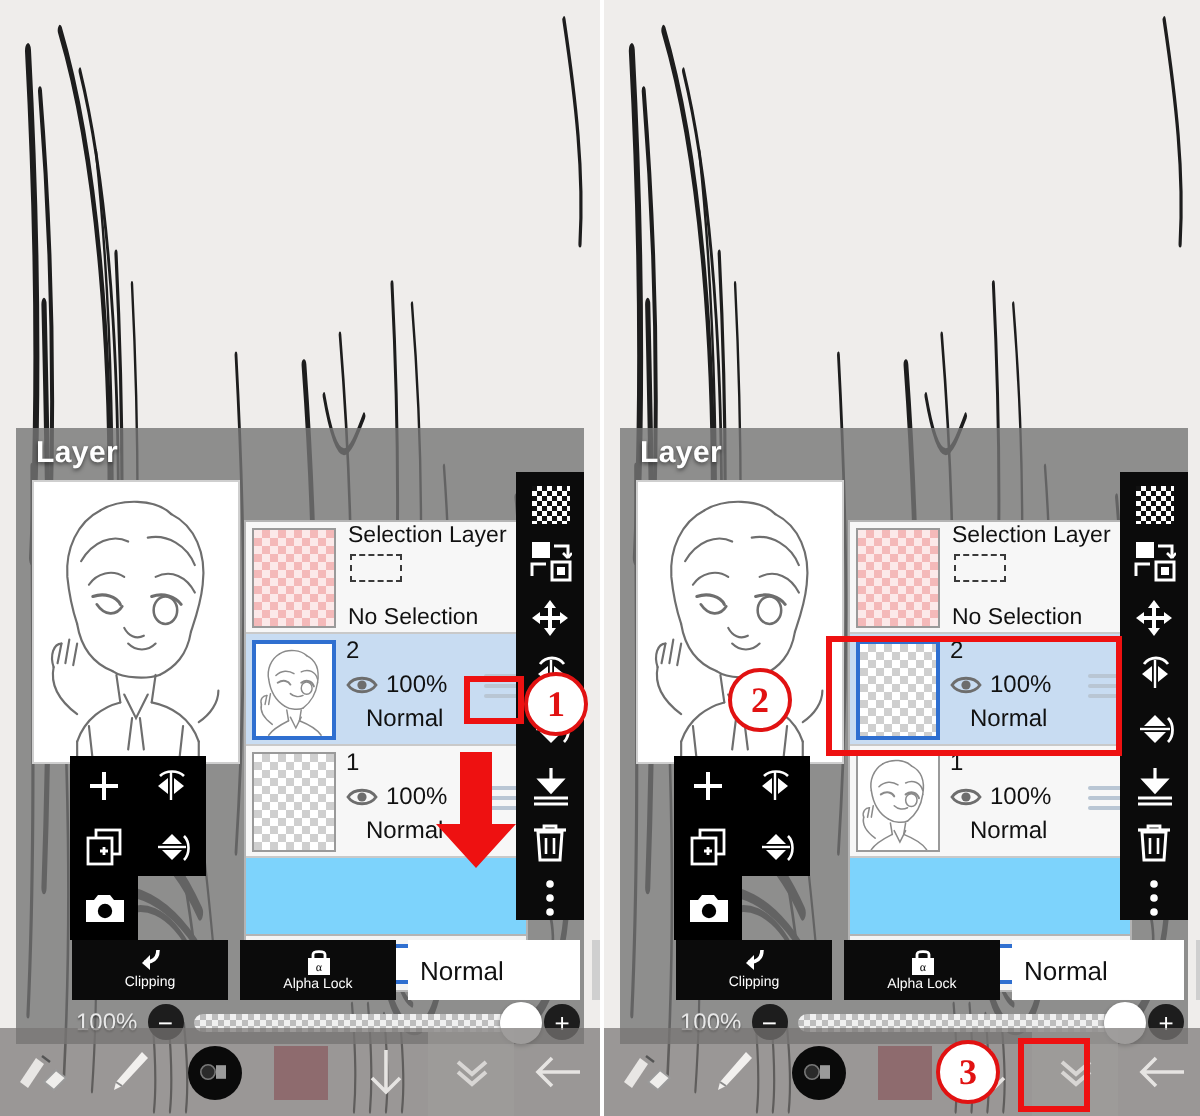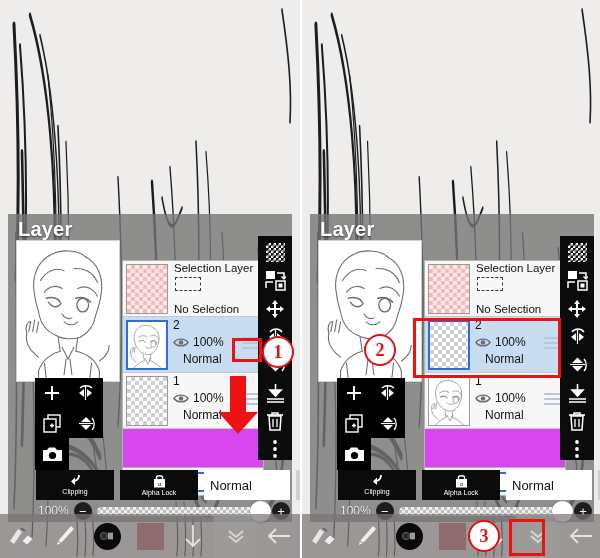--- a/index.html
+++ b/index.html
@@ -20,35 +20,35 @@
   }
   .sketch-svg { position: absolute; inset: 0; width: 100%; height: 100%; }
 
   
   .layer-dialog {
     position: absolute; left: 8px; top: 214px; width: 284px; height: 308px;
     background: rgba(118,118,118,0.80);
   }
   .layer-title {
     position: absolute; left: 10px; top: 4px;
-    color: #fff; font-size: 20px; font-weight: bold;
+    color: #fff; font-size: 15px; font-weight: bold;
     text-shadow: 0 1px 2px rgba(0,0,0,.55);
     letter-spacing: .2px;
   }
   
   .preview-thumb {
     position: absolute; left: 8px; top: 26px; width: 104px; height: 142px;
     background: #ffffff; border: 1px solid #cfcfcf; overflow: hidden;
   }
   .preview-thumb svg { width: 100%; height: 100%; display: block; }
 
   
   .layer-list {
     position: absolute; left: 114px; top: 46px; width: 142px; height: 208px;
-    background: #d946ef; border: 1px solid #b4b4b4;
+    background: #7dd3fc; border: 1px solid #b4b4b4;
     overflow: hidden;
   }
   .layer-row { position: relative; display: flex; height: 56px; border-bottom: 1px solid #c9c9c9; }
   .layer-row.selected { background: #c8dcf2; }
   .layer-row.plain { background: #f7f7f7; }
   .row-thumb {
     width: 42px; height: 50px; margin: 3px 4px 3px 3px; flex: none;
     border: 1px solid #9a9a9a; overflow: hidden; position: relative;
     background-color: #fff;
   }

